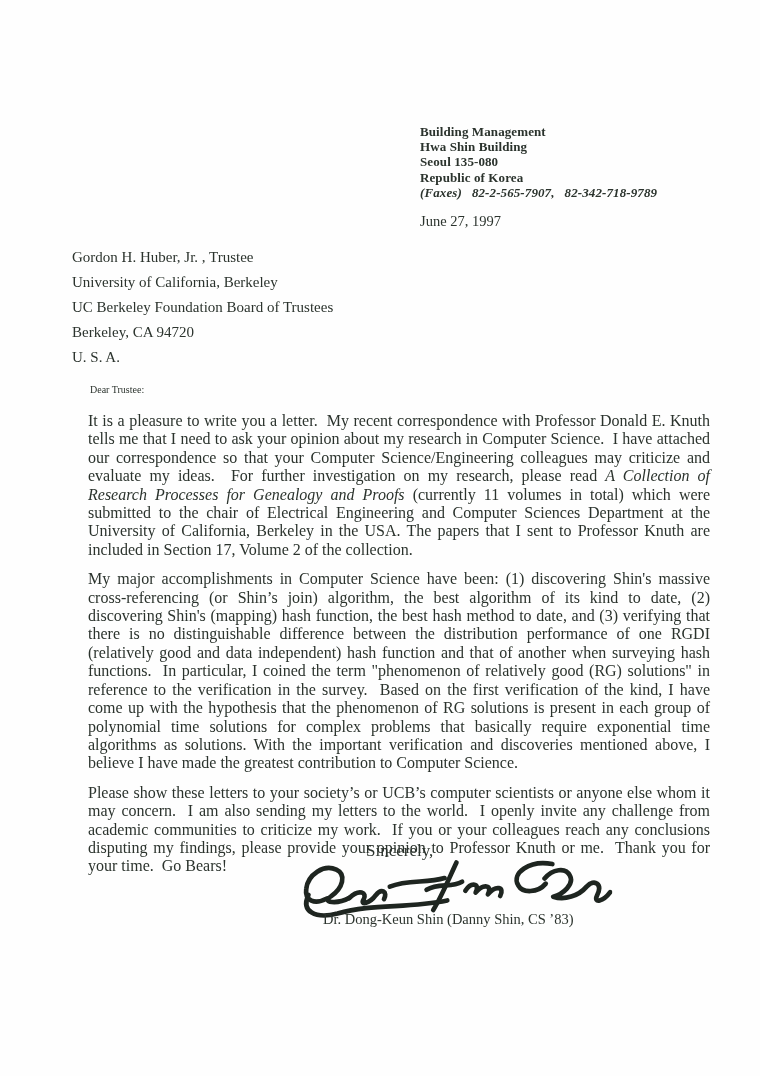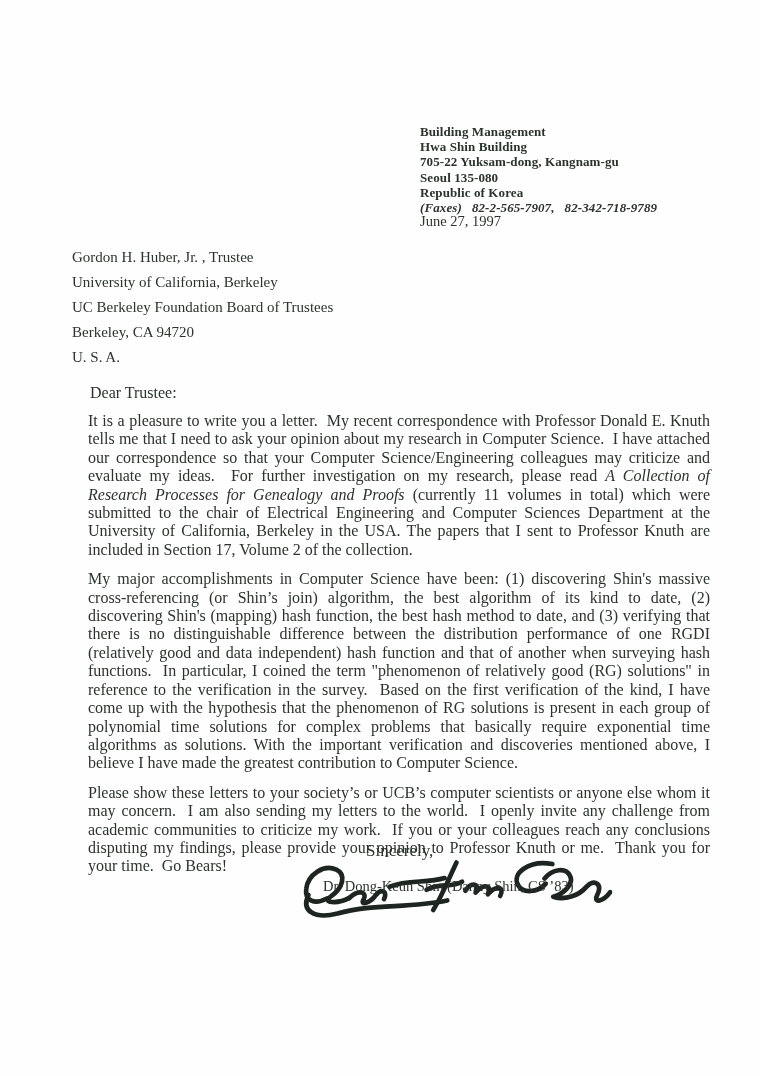--- a/index.html
+++ b/index.html
@@ -7,42 +7,41 @@
     position:relative;width:760px;height:1076px;background:#fefefe;
     font-family:"Liberation Serif", serif;color:#2b332d;overflow:hidden;
   }
   .sender{
     position:absolute;left:420px;top:124px;
     font-weight:700;font-size:13px;line-height:15.2px;letter-spacing:.1px;
   }
   .sender .fax-line{font-style:italic;}
   .date{position:absolute;left:420px;top:213px;font-size:14.5px;}
   .recipient{position:absolute;left:72px;top:245px;font-size:15px;line-height:25px;}
-  .salutation{position:absolute;left:90px;top:384px;font-size:16px;text-align:center;}
+  .salutation{position:absolute;left:90px;top:384px;font-size:10px;text-align:center;}
   .letter-body{
     position:absolute;left:88px;top:412px;width:622px;
     font-size:16px;line-height:18.4px;text-align:justify;
   }
   .letter-body p{margin:0 0 11px 0;}
   .it{font-style:italic;}
   .closing{position:absolute;left:366px;top:841px;font-size:17px;}
   .sig-wrap{position:absolute;left:296px;top:853px;width:316px;height:64px;transform:rotate(-1.5deg);}
   .sig-wrap svg{width:100%;height:100%;}
-  .signer{position:absolute;left:323px;top:878px;font-size:14.5px;}
+  .signer{position:absolute;left:323px;top:911px;font-size:14.5px;}
   .cc{position:absolute;left:88px;top:948px;font-size:14.5px;}
 </style>
 </head>
 <body>
 
 <div class="page">
 
   <div class="sender">
     <div>Building Management</div>
     <div>Hwa Shin Building</div>
-    <div>705-22 Yuksam-dong, Kangnam-gu</div>
     <div>Seoul 135-080</div>
     <div>Republic of Korea</div>
     <div class="fax-line">(Faxes)&nbsp;&nbsp; 82-2-565-7907,&nbsp;&nbsp; 82-342-718-9789</div>
   </div>
 
   <div class="date">June 27, 1997</div>
 
   <div class="recipient">
     <div>Gordon H. Huber, Jr. , Trustee</div>
     <div>University of California, Berkeley</div>

